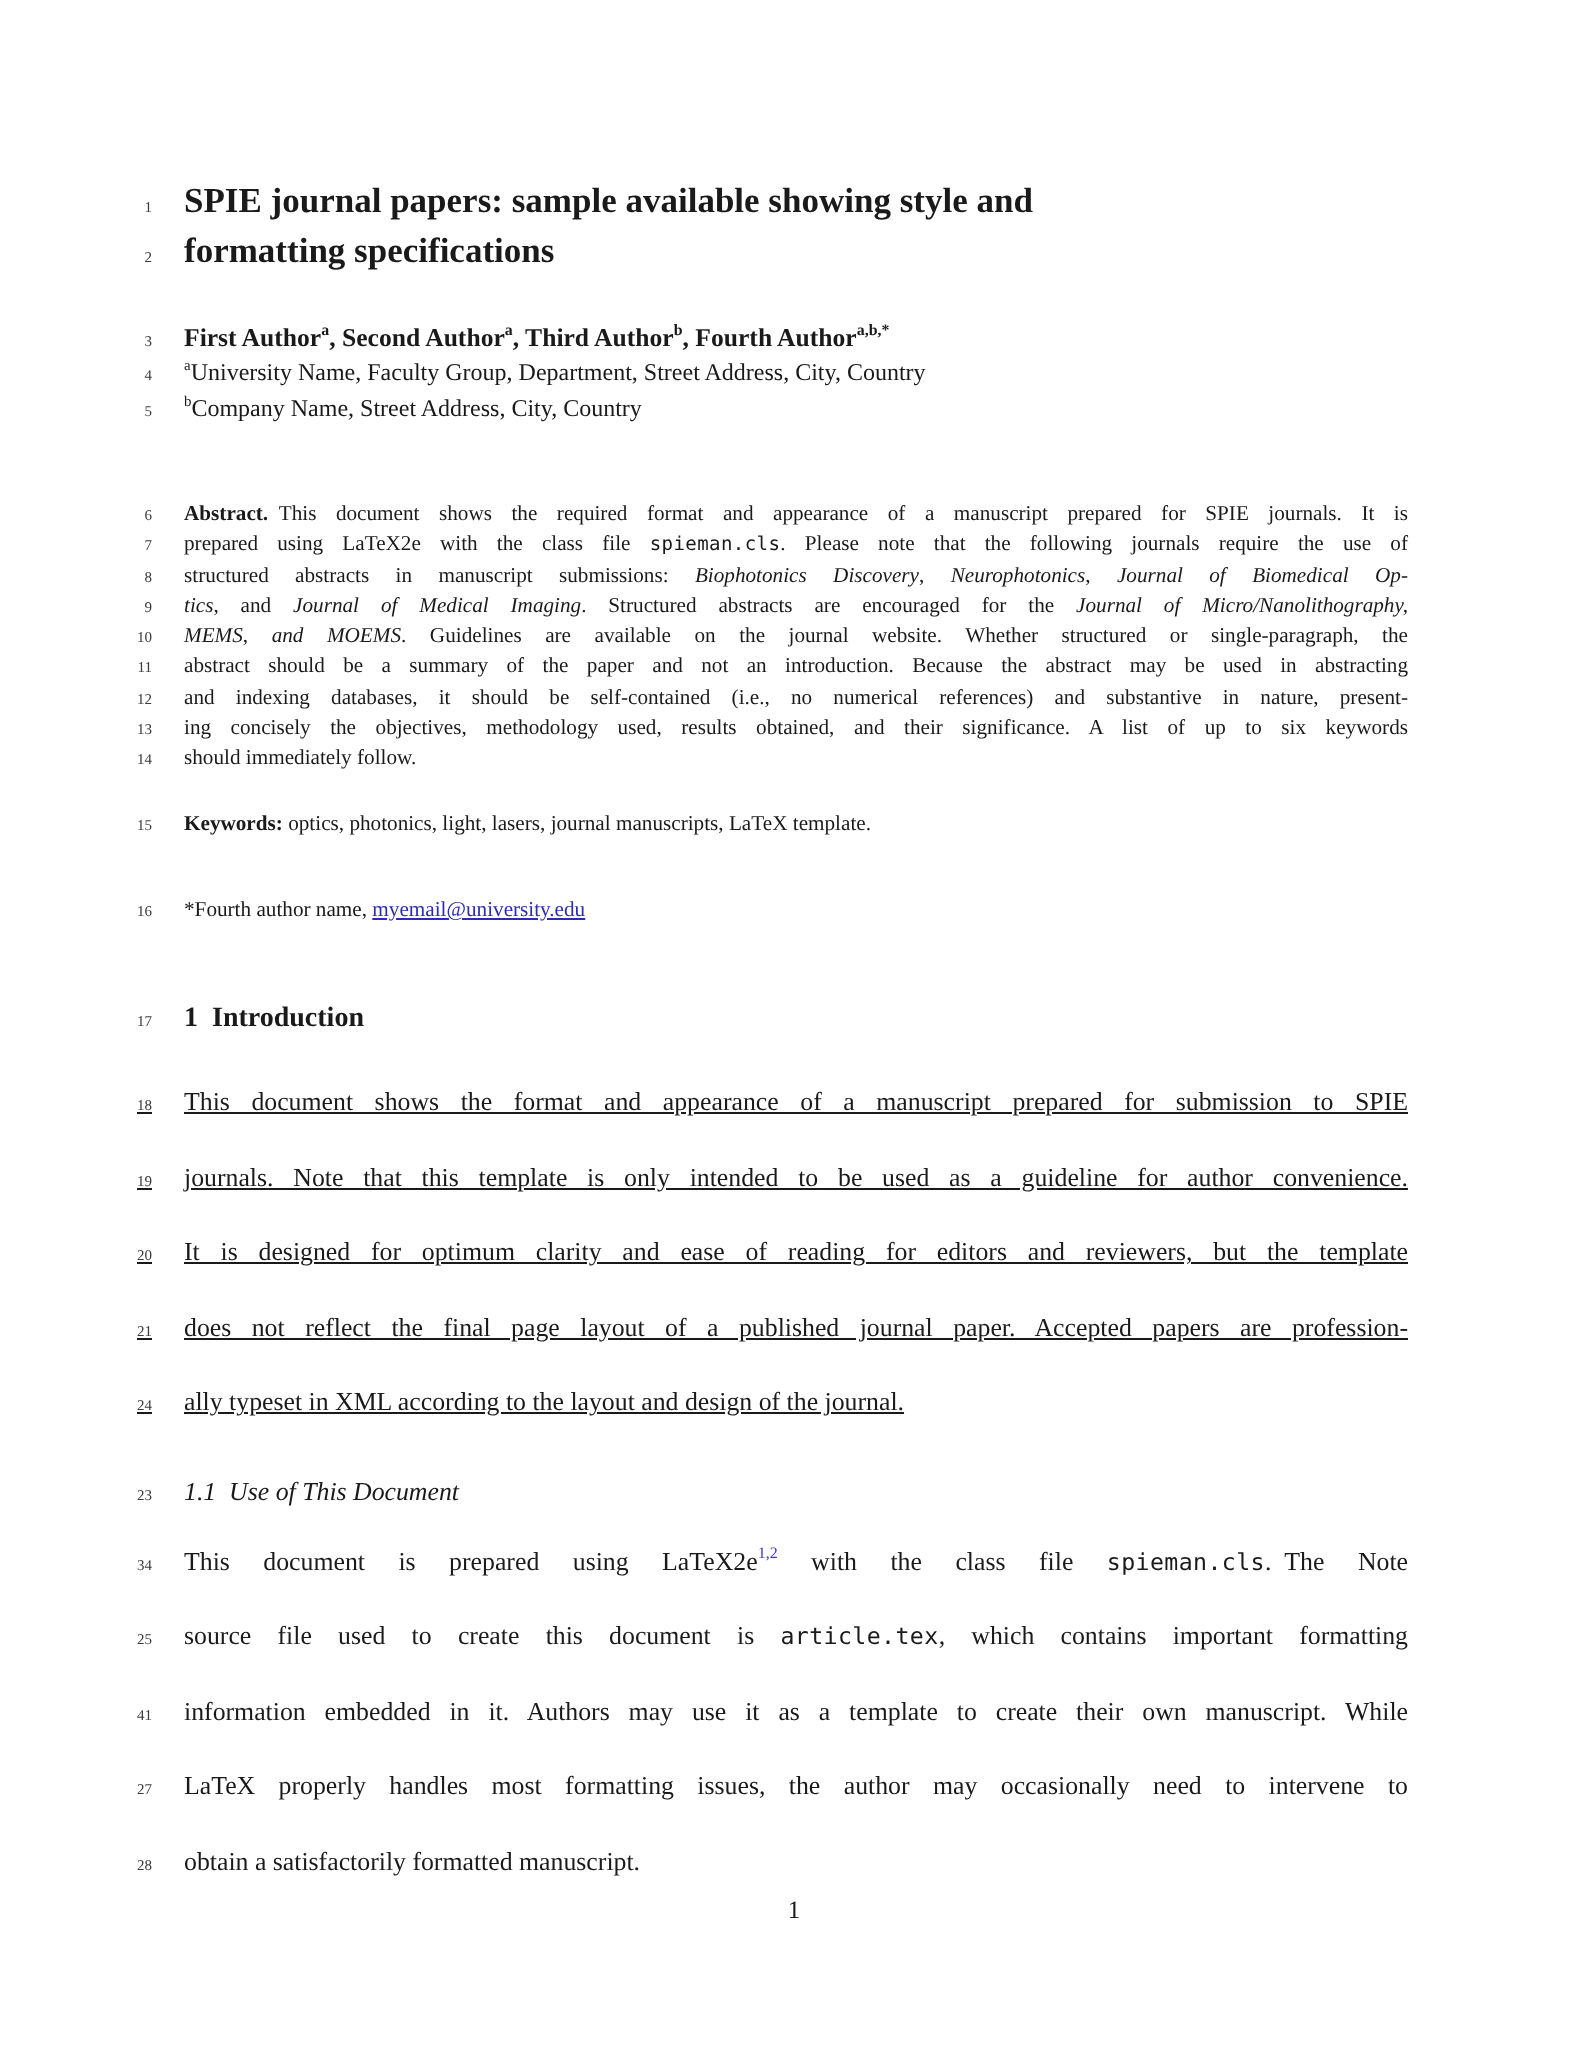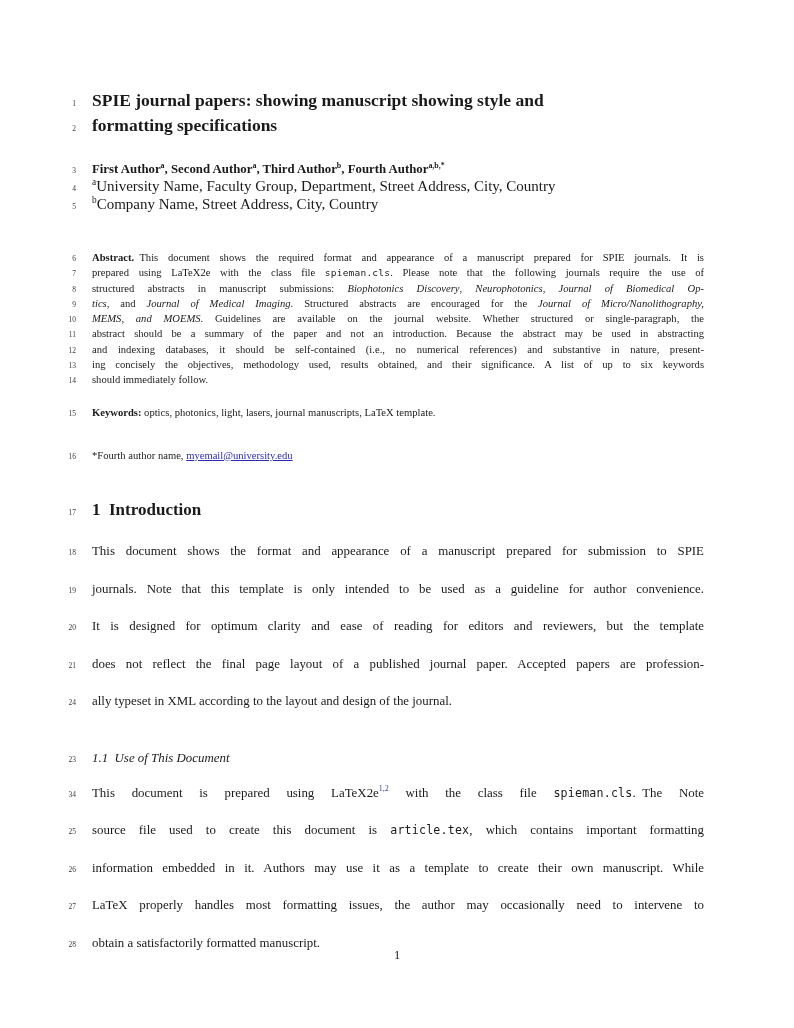--- a/index.html
+++ b/index.html
@@ -31,35 +31,35 @@
   }
   .ltext { flex: 1; min-width: 0; }
   .j .ltext { text-align: justify; text-align-last: justify; }
 
   
   .title-block { padding-top: 88px; }
   .title .ltext { font-size: 17.5px; line-height: 25px; font-weight: bold; }
 
   .authors-block { margin-top: 23px; }
   .authors .ltext { font-size: 12.8px; line-height: 17px; font-weight: bold; }
-  .affil .ltext { font-size: 15px; line-height: 17.5px; }
+  .affil .ltext { font-size: 12px; line-height: 17.5px; }
 
   .abstract-block { margin-top: 37px; }
   .abstract .ltext, .keywords .ltext, .email .ltext { font-size: 10.6px; line-height: 15.3px; }
   .keywords-block { margin-top: 17px; }
   .email-block { margin-top: 28px; }
 
   .heading-block { margin-top: 38px; }
-  .heading .ltext { font-size: 17px; line-height: 18px; font-weight: bold; }
-
-  .body-block-1 { margin-top: 14px; }
+  .heading .ltext { font-size: 14px; line-height: 18px; font-weight: bold; }
+
+  .body-block-1 { margin-top: 14px; text-decoration: underline; }
   .body-block-2 { margin-top: 8px; }
   .body .ltext { font-size: 12.9px; line-height: 37.5px; }
 
-  .subsection-block { margin-top: 28px; }
+  .subsection-block { margin-top: 16px; }
   .subsection .ltext { font-size: 12.9px; line-height: 18px; font-style: italic; }
 
   
   .b { font-weight: bold; text-align: center; }
   .i { font-style: italic; }
   .mono { font-family: "DejaVu Sans Mono", monospace; font-size: 0.9em; letter-spacing: 0.2px; }
   .sup { vertical-align: super; font-size: 0.62em; line-height: 0; }
   .link { color: var(--link, #2b2bb4); text-decoration: underline; cursor: pointer; }
   .supcite { vertical-align: super; font-size: 0.62em; line-height: 0; color: var(--cite, #3b3bc0); cursor: pointer; margin-top: 20px; }
 
@@ -74,21 +74,21 @@
 </style>
 </head>
 <body>
 
 <div class="page">
   <main class="content">
 
     <section class="title-block">
       <div class="line title">
         <span class="lnum">1</span>
-        <span class="ltext"><span>SPIE journal papers: showing manuscript showing style and</span></span>
+        <span class="ltext"><span>SPIE journal papers: sample available showing style and</span></span>
       </div>
       <div class="line title">
         <span class="lnum">2</span>
         <span class="ltext"><span>formatting specifications</span></span>
       </div>
     </section>
 
     <section class="authors-block">
       <div class="line authors">
         <span class="lnum">3</span>
@@ -197,21 +197,21 @@
     <section class="body-block-2">
       <div class="line body j">
         <span class="lnum">34</span>
         <span class="ltext"><span>This document is prepared using LaTeX2e</span><span class="supcite">1,2</span><span> with the class file </span><span class="mono">spieman.cls</span><span>. The Note</span></span>
       </div>
       <div class="line body j">
         <span class="lnum">25</span>
         <span class="ltext"><span>source file used to create this document is </span><span class="mono">article.tex</span><span>, which contains important formatting</span></span>
       </div>
       <div class="line body j">
-        <span class="lnum">26</span>
+        <span class="lnum">41</span>
         <span class="ltext"><span>information embedded in it. Authors may use it as a template to create their own manuscript. While</span></span>
       </div>
       <div class="line body j">
         <span class="lnum">27</span>
         <span class="ltext"><span>LaTeX properly handles most formatting issues, the author may occasionally need to intervene to</span></span>
       </div>
       <div class="line body">
         <span class="lnum">28</span>
         <span class="ltext"><span>obtain a satisfactorily formatted manuscript.</span></span>
       </div>

